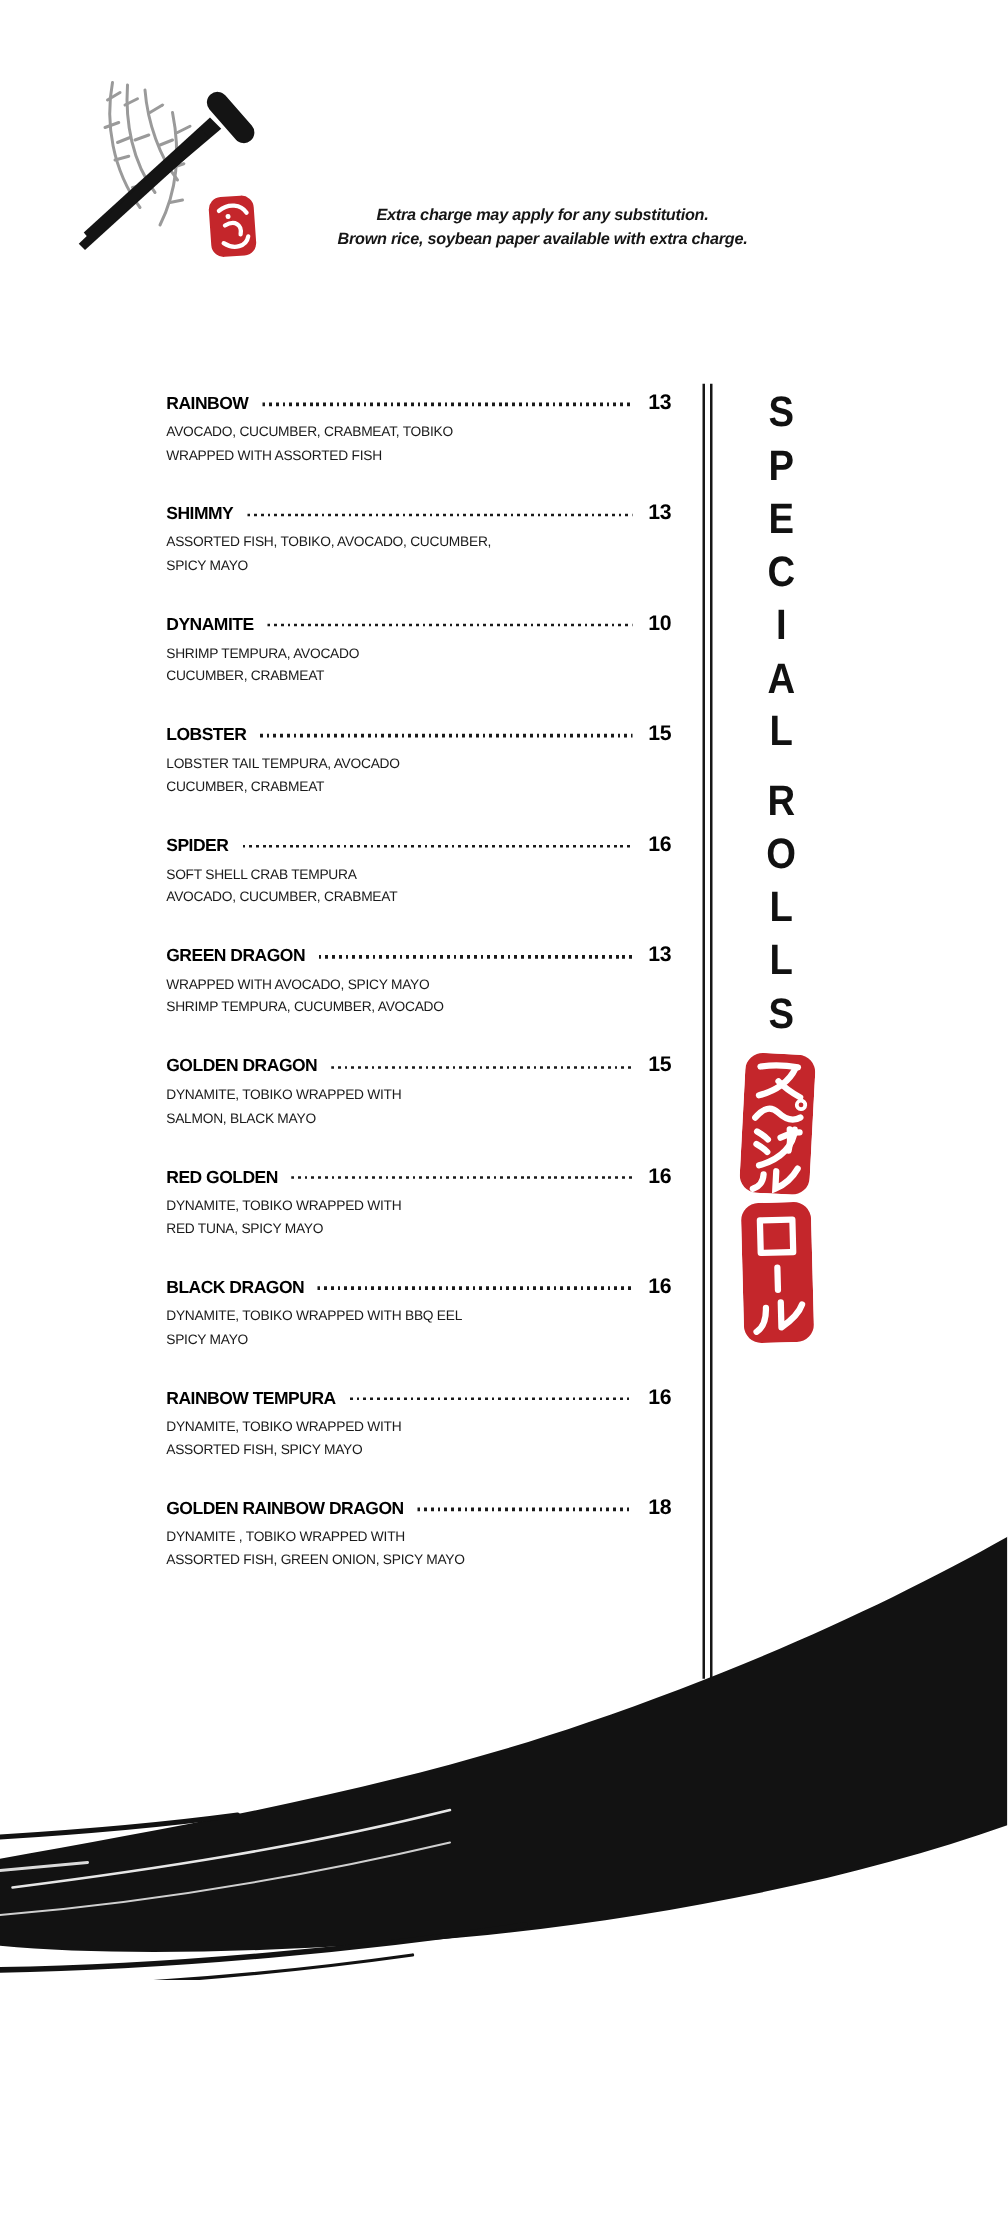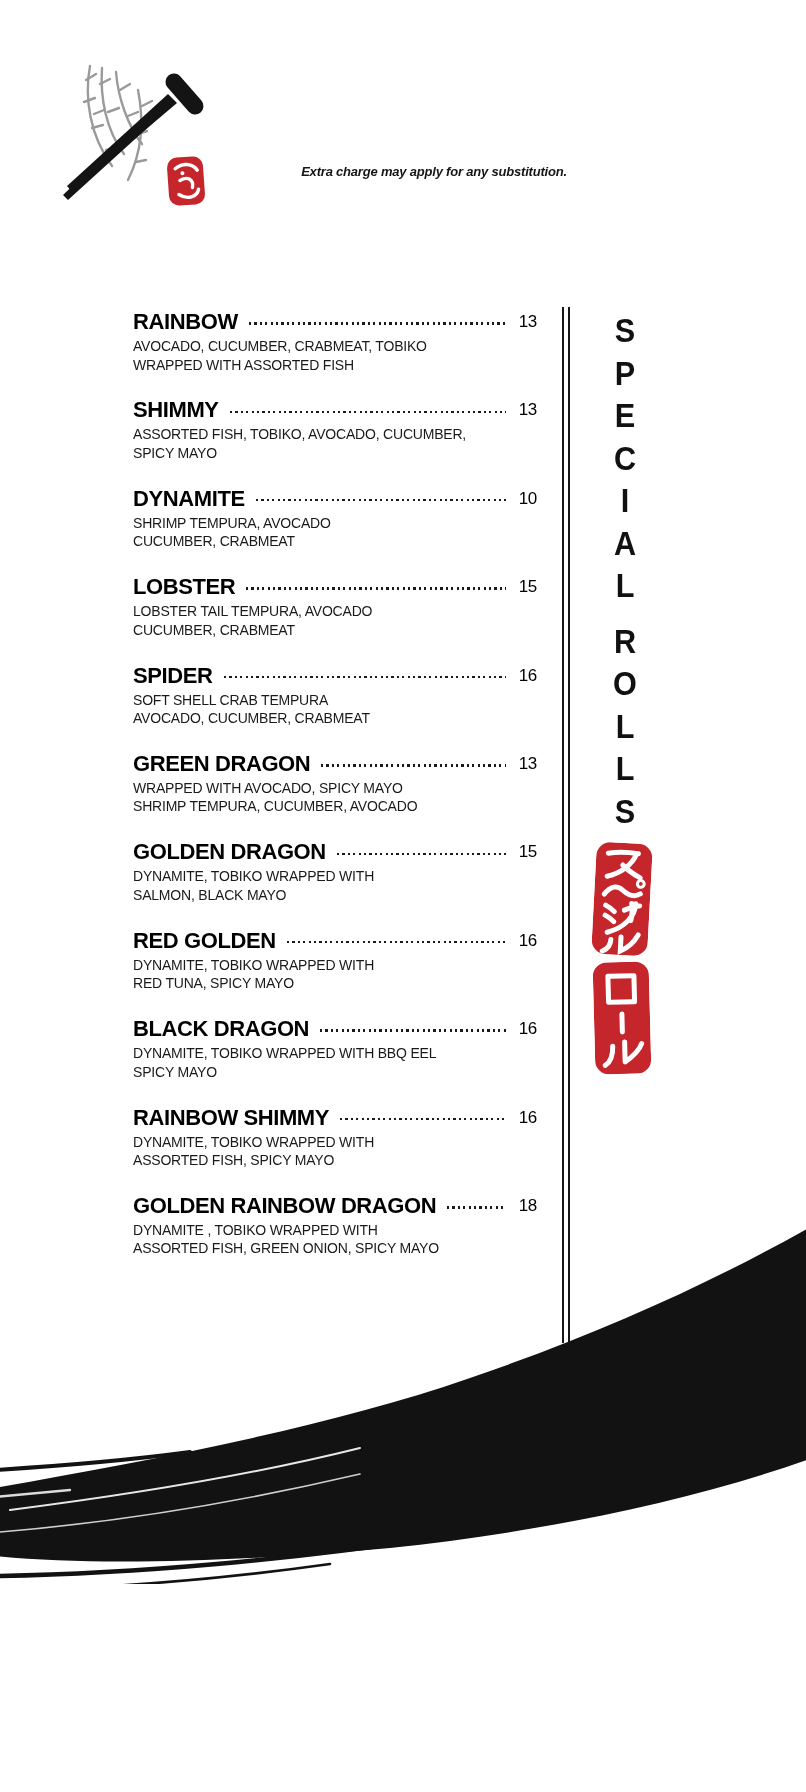--- a/index.html
+++ b/index.html
@@ -13,32 +13,32 @@
     text-align:center;font-size:13px;font-weight:bold;font-style:italic;
     line-height:19px;color:#161616;letter-spacing:-0.2px;
   }
   
   .logo{position:absolute;left:50px;top:50px;width:170px;height:170px;}
   
   .menu{position:absolute;left:133px;top:310px;width:404px;}
   .item{height:88.4px;}
   .row{display:flex;align-items:center;height:24px;}
   .iname{
-    font-weight:bold;font-size:22px;letter-spacing:-0.4px;color:#000;
+    font-weight:bold;font-size:14px;letter-spacing:-0.4px;color:#000;
     white-space:nowrap;flex:0 0 auto;
   }
   .leader{
     flex:1 1 auto;height:2.4px;margin:3px 9px 0 11px;
     background:repeating-linear-gradient(to right,#1a1a1a 0 2.2px,transparent 2.2px 5.4px);
   }
   .iprice{
-    font-weight:normal;font-size:17px;color:#000;flex:0 0 auto;
+    font-weight:bold;font-size:17px;color:#000;flex:0 0 auto;
     min-width:22px;text-align:right;letter-spacing:-0.3px;
   }
-  .idesc{margin-top:3px;font-size:14px;line-height:18.5px;letter-spacing:-0.2px;color:#1a1a1a;}
+  .idesc{margin-top:3px;font-size:11px;line-height:18.5px;letter-spacing:-0.2px;color:#1a1a1a;}
   
   .rule{
     position:absolute;left:562px;top:307px;height:1036px;width:8px;
     border-left:2px solid #161616;border-right:2px solid #161616;
     box-sizing:border-box;
   }
   
   .vtitle{
     position:absolute;left:605px;top:309px;width:40px;
     transform:scaleX(0.9);transform-origin:center top;
@@ -93,20 +93,21 @@
           <path d="M 130,130 C 138,126 144,130 142,138"></path>
           <path d="M 128,144 C 136,150 146,148 148,140"></path>
         </g>
         <circle cx="133" cy="123" r="2" fill="#fff"></circle>
       </g>
     </svg>
   </div>
 
   <div class="note">
     <div>Extra charge may apply for any substitution.</div>
+    <div>Brown rice, soybean paper available with extra charge.</div>
   </div>
 
   <div class="menu" id="menu-list">
     <div class="item">
       <div class="row">
         <span class="iname">RAINBOW</span>
         <span class="leader"></span>
         <span class="iprice">13</span>
       </div>
       <div class="idesc">
@@ -207,21 +208,21 @@
         <span class="iprice">16</span>
       </div>
       <div class="idesc">
           <div>DYNAMITE, TOBIKO WRAPPED WITH BBQ EEL</div>
           <div>SPICY MAYO</div>
         </div>
     </div>
 
     <div class="item">
       <div class="row">
-        <span class="iname">RAINBOW SHIMMY</span>
+        <span class="iname">RAINBOW TEMPURA</span>
         <span class="leader"></span>
         <span class="iprice">16</span>
       </div>
       <div class="idesc">
           <div>DYNAMITE, TOBIKO WRAPPED WITH</div>
           <div>ASSORTED FISH, SPICY MAYO</div>
         </div>
     </div>
 
     <div class="item">

